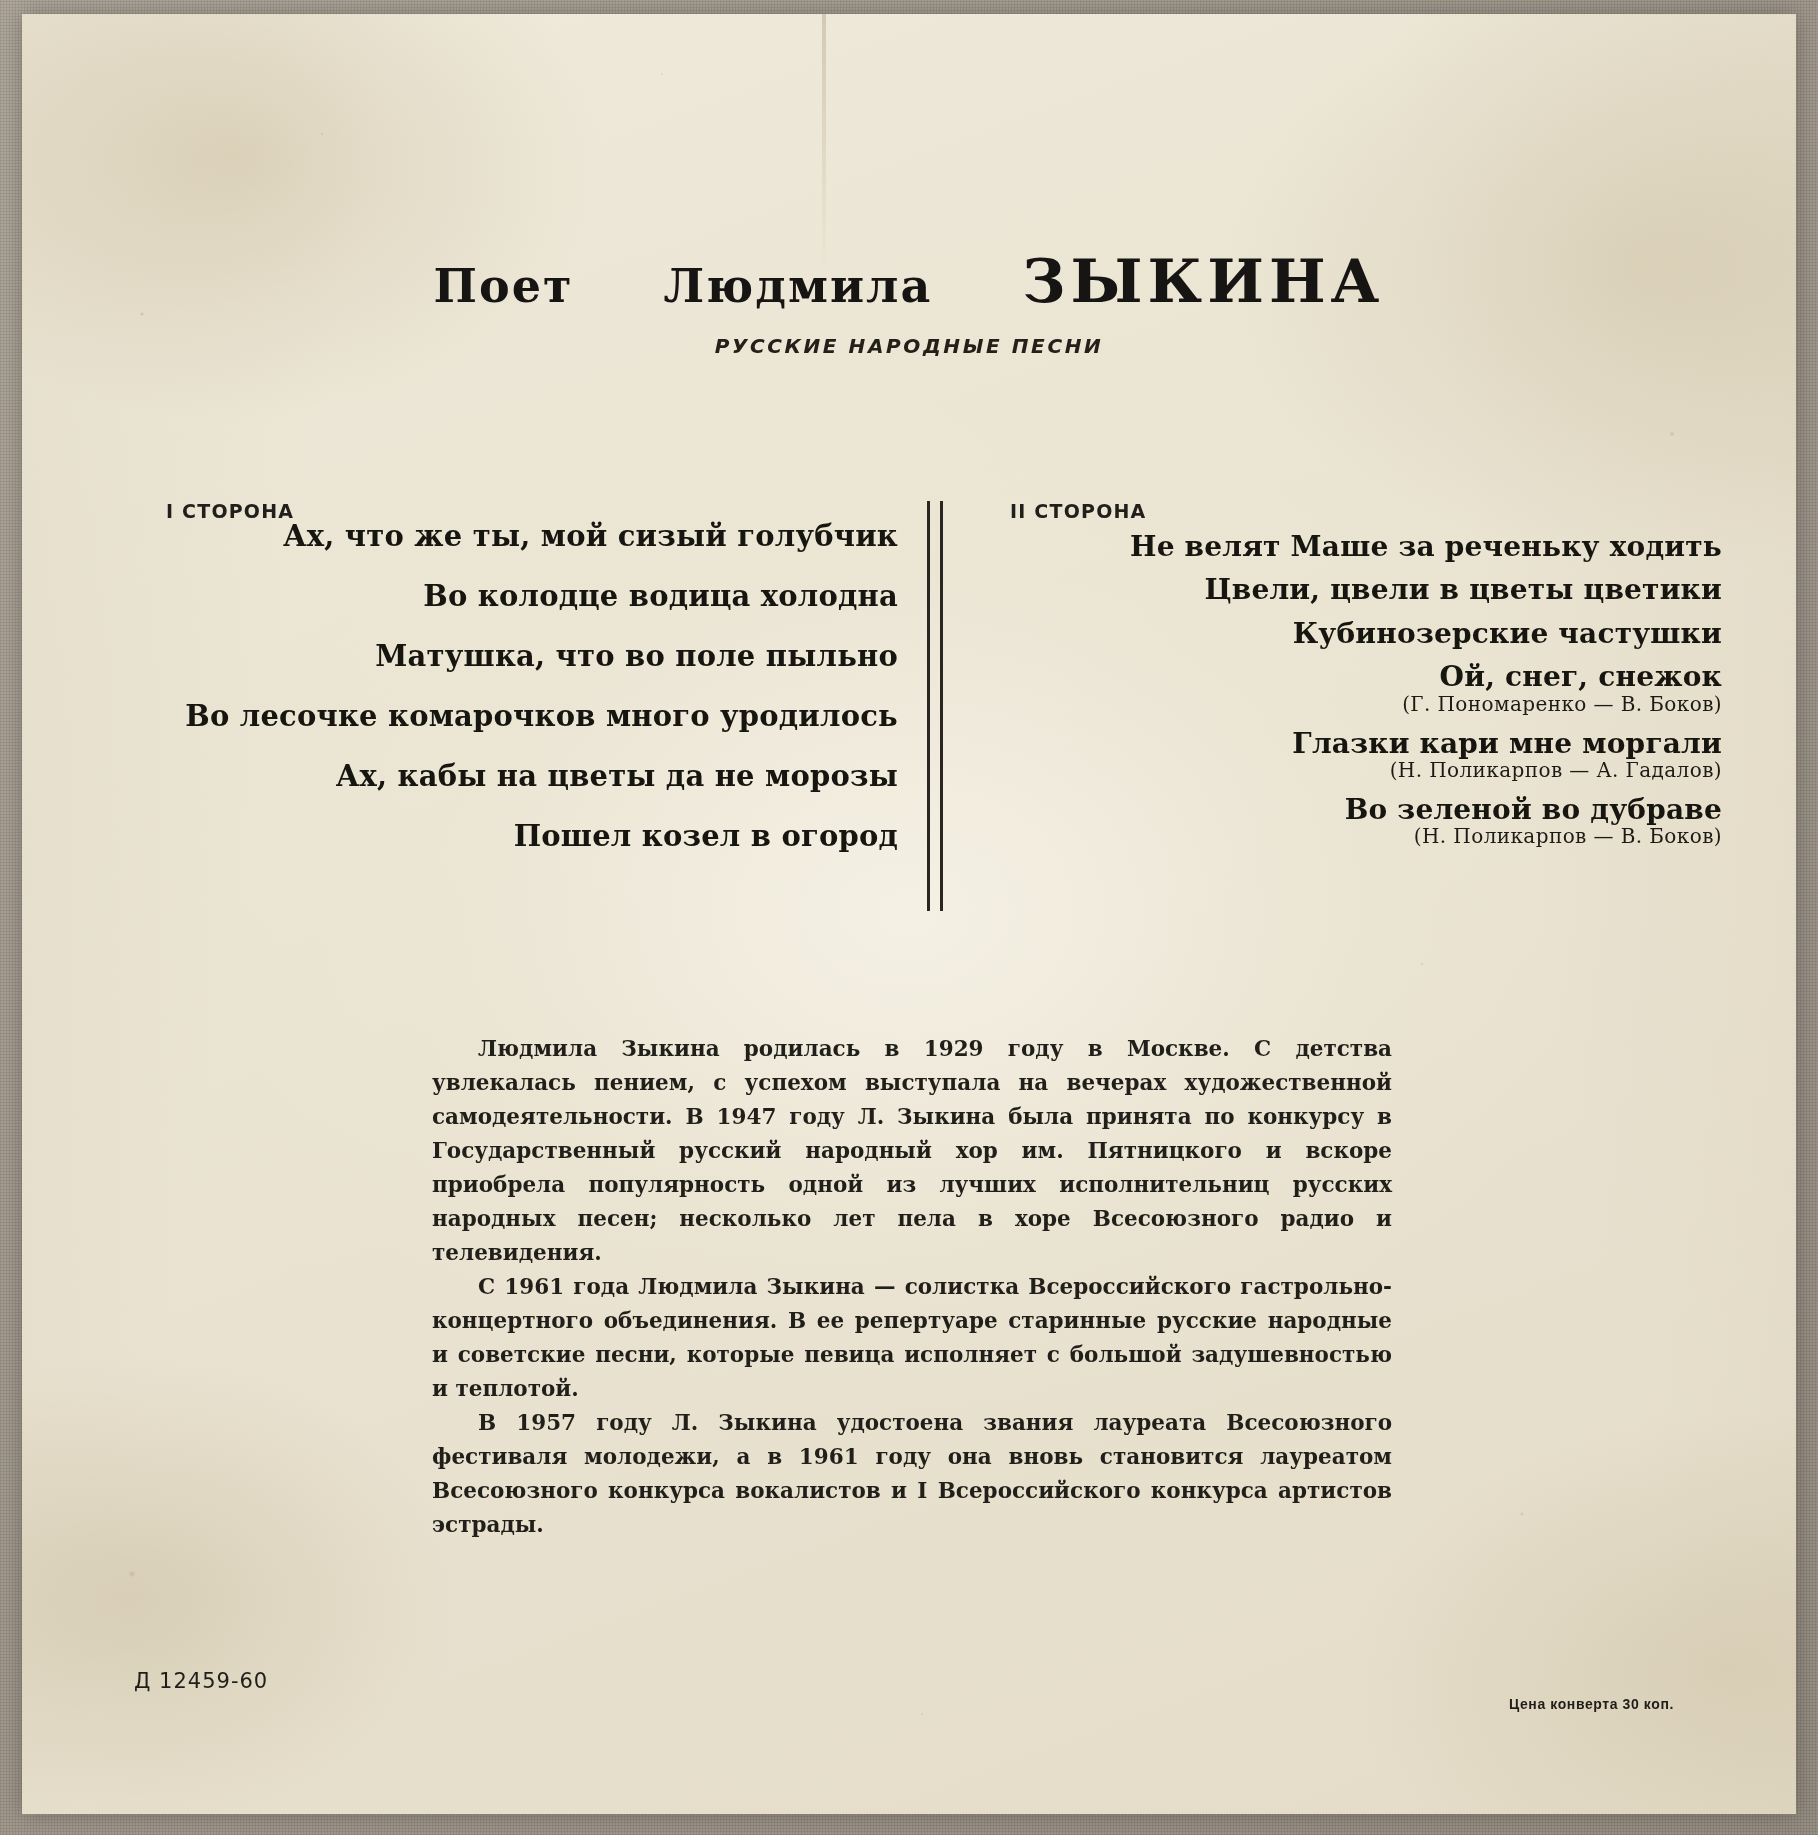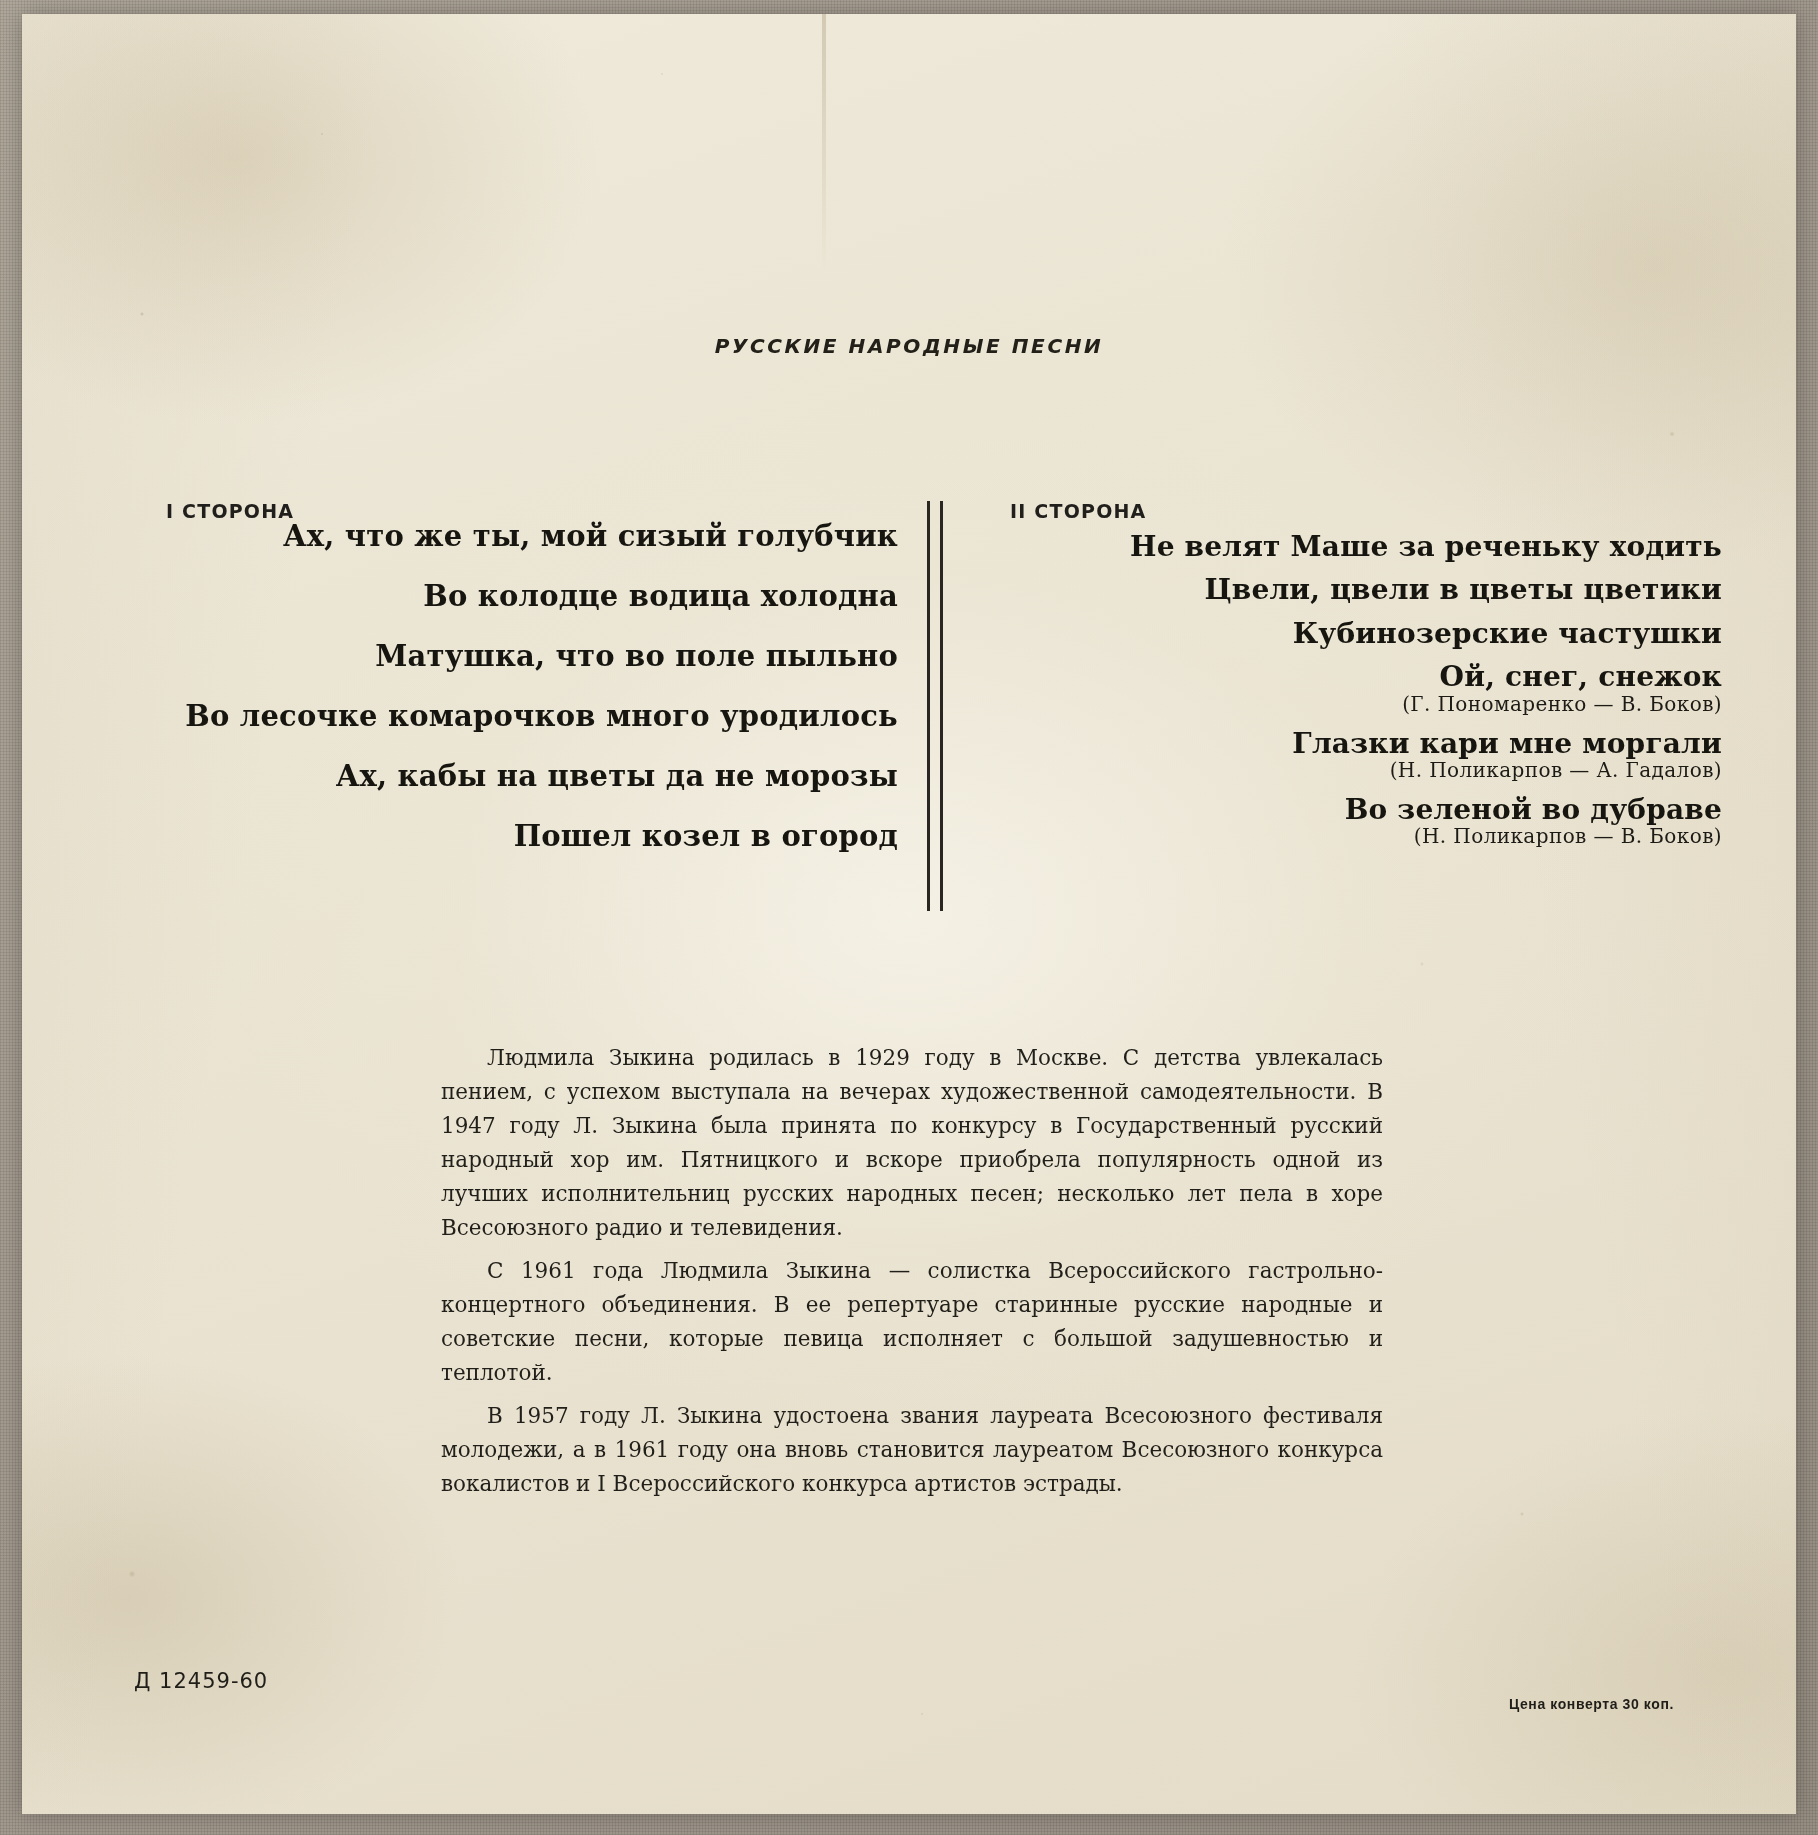--- a/index.html
+++ b/index.html
@@ -170,21 +170,21 @@
     position: absolute;
     left: 410px;
     top: 1018px;
     width: 960px;
     font-family: "DejaVu Serif", serif;
     font-size: 21.5px;
     line-height: 1.58;
     text-align: justify;
     color: #211f1a;
   }
-  .bio p { margin: 9px; text-indent: 46px; }
+  .bio p { margin: 0; text-indent: 46px; font-weight: bold; }
 
   
   .catalog {
     position: absolute;
     left: 112px;
     top: 1655px;
     font-family: "DejaVu Sans", sans-serif;
     font-size: 21px;
     letter-spacing: 1px;
     color: #201e19;
@@ -203,20 +203,27 @@
 </head>
 <body>
 
 <div id="sleeve-outer">
   <div id="sleeve">
     <div id="grain"></div>
     <div id="crease"></div>
 
     <div id="content">
 
+      <div class="title">
+        <span class="small">Поет</span>
+        &nbsp;&nbsp;
+        <span class="small">Людмила</span>
+        &nbsp;&nbsp;
+        <span class="big">ЗЫКИНА</span>
+      </div>
       <div class="subtitle">РУССКИЕ НАРОДНЫЕ ПЕСНИ</div>
 
       <div class="side-divider"></div>
 
       <div class="side left">
         <div class="side-label">I СТОРОНА</div>
         <ul class="tracklist">
           <li class="track">
             <span>Ах, что же ты, мой сизый голубчик</span>
           </li>

